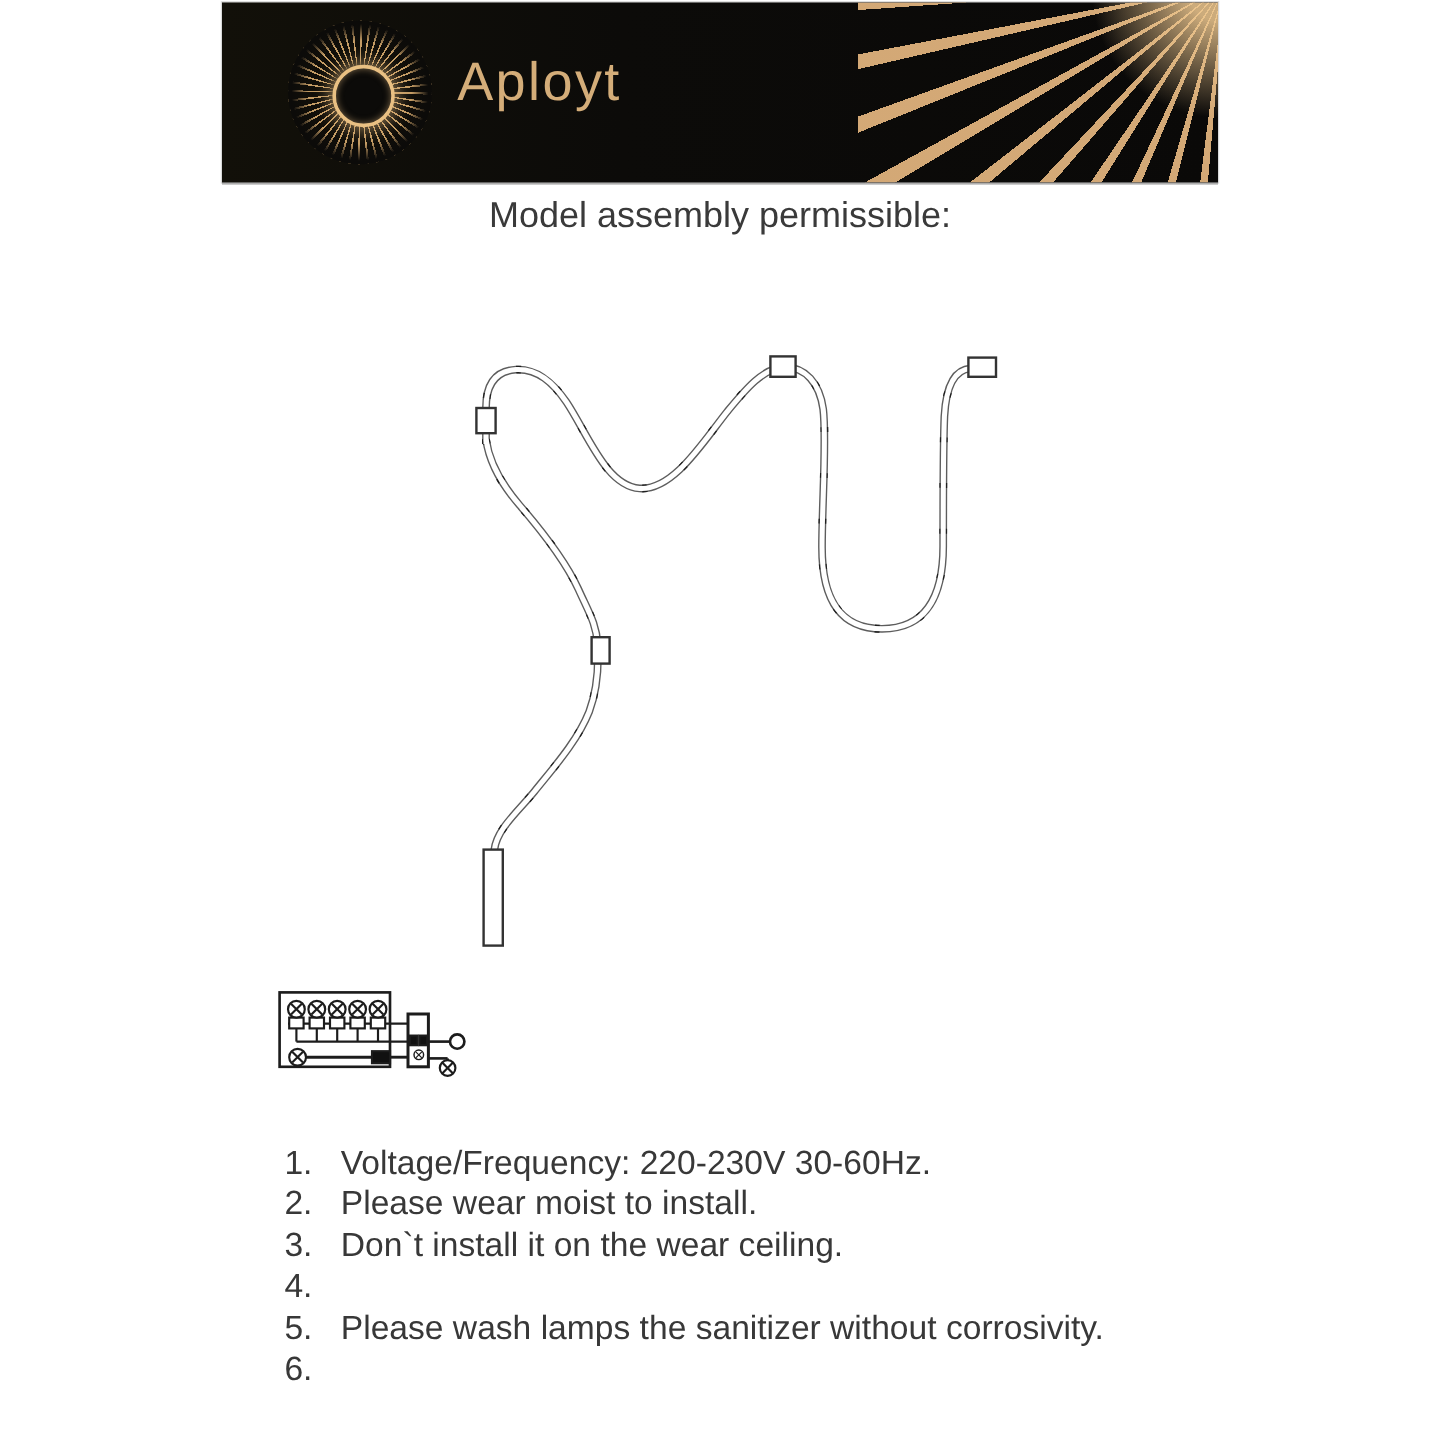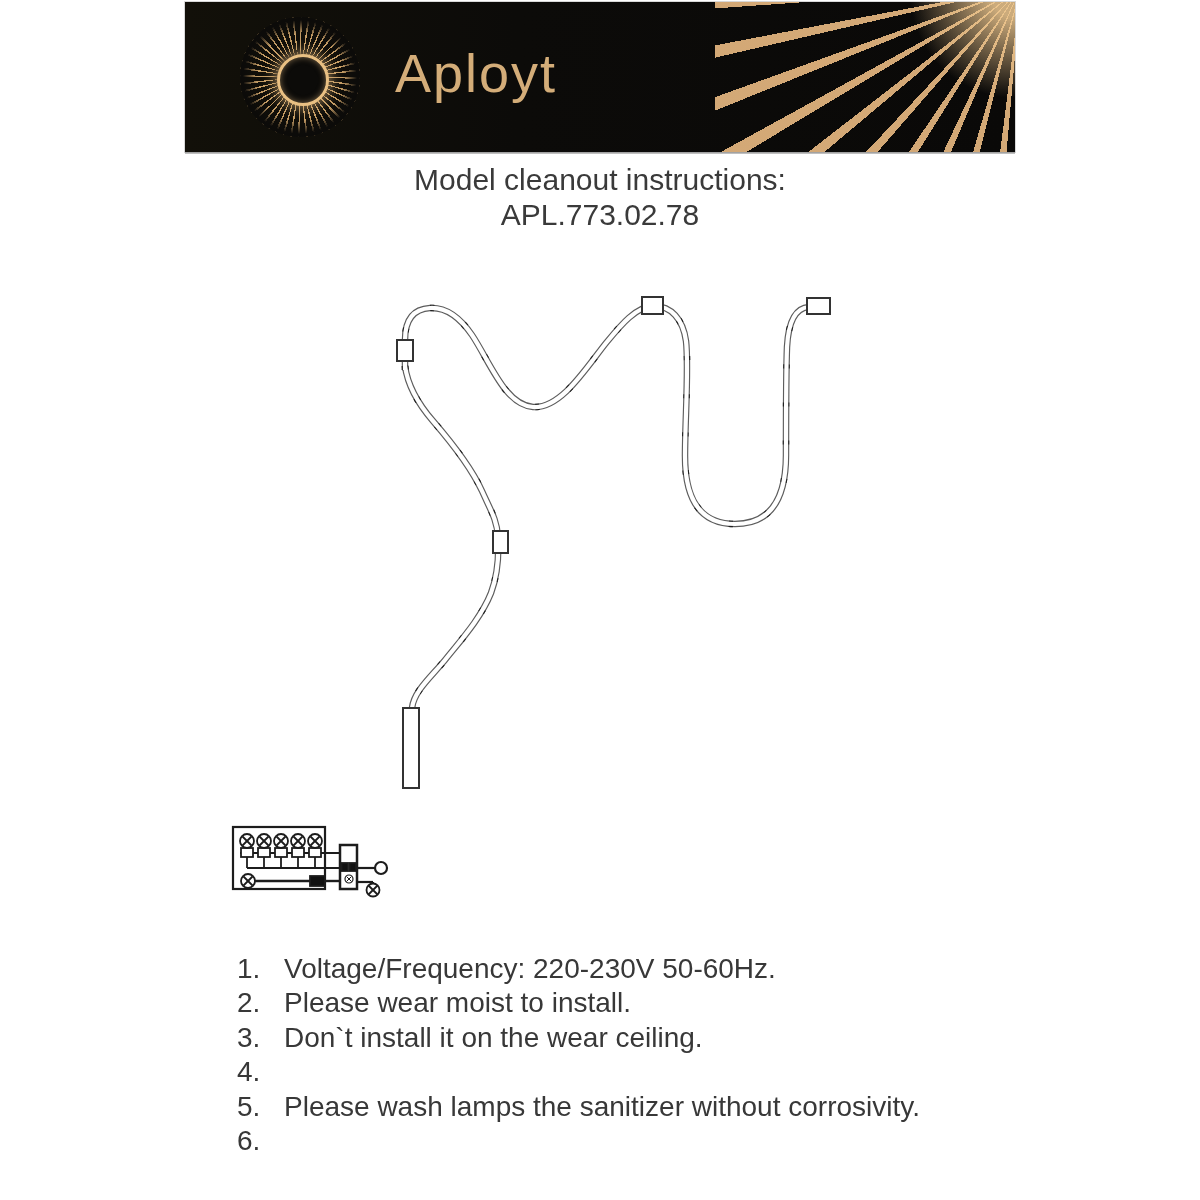--- a/index.html
+++ b/index.html
@@ -21,21 +21,21 @@
   .logo-fade{
     position:absolute;left:55px;top:15px;width:120px;height:120px;border-radius:50%;
     background:radial-gradient(circle closest-side,#0c0b09 0 21px, rgba(12,11,9,0) 27px 43px, #0c0b09 57px);
   }
   .logo-ring{
     position:absolute;left:92px;top:52px;width:46px;height:46px;border-radius:50%;
     background:#0c0b09;border:3px solid #e9c083;
     box-shadow:0 0 12px 3px rgba(233,192,131,0.55), inset 0 0 6px rgba(233,192,131,0.5);
   }
   .wordmark{
-    position:absolute;left:210px;top:40px;font-size:54px;font-weight:400;
+    position:absolute;left:196px;top:40px;font-size:45px;font-weight:400;
     letter-spacing:2px;color:#d4ad79;
   }
   .header-rays{
     position:absolute;right:0;top:0;width:300px;height:150px;
     background:
       radial-gradient(circle at 100% -6%, rgba(238,200,144,0.85) 0 24px, rgba(238,200,144,0) 105px),
       repeating-conic-gradient(from 176deg at 102% -10%, rgba(222,177,124,0.95) 0deg 2.2deg, rgba(222,177,124,0) 2.2deg 9deg);
   }
   
   .title-block{
@@ -60,22 +60,21 @@
 
 <div class="banner">
   <div class="logo-spokes"></div>
   <div class="logo-fade"></div>
   <div class="logo-ring"></div>
   <span class="wordmark">Aployt</span>
   <div class="header-rays"></div>
 </div>
 
 <div class="title-block">
-  <div>Model cleanout instructions:</div>
-  <div>APL.773.02.78</div>
+  <div>Model assembly permissible:</div>
 </div>
 
 <svg class="drawing" viewBox="0 0 1200 1200">
 
   <g fill="none">
 
     <path id="tubeA" stroke="#5d5d5d" stroke-width="6.5" d="M 405 370 L 405 340
          C 405 320, 413 309, 430 308
          C 448 307, 461 319, 472 335
          C 490 362, 505 405, 533 407
@@ -217,21 +216,21 @@
       <circle cx="373" cy="890" r="6.5" fill="#ffffff"></circle>
       <line x1="368.5" y1="885.5" x2="377.5" y2="894.5"></line>
         <line x1="377.5" y1="885.5" x2="368.5" y2="894.5"></line>
     </g>
   </g>
 </svg>
 
 <ol class="instructions">
   <li>
     <span class="num">1.</span>
-    <span class="txt">Voltage/Frequency: 220-230V 50-60Hz.</span>
+    <span class="txt">Voltage/Frequency: 220-230V 30-60Hz.</span>
   </li>
   <li>
     <span class="num">2.</span>
     <span class="txt">Please wear moist to install.</span>
   </li>
   <li>
     <span class="num">3.</span>
     <span class="txt">Don`t install it on the wear ceiling.</span>
   </li>
   <li>

